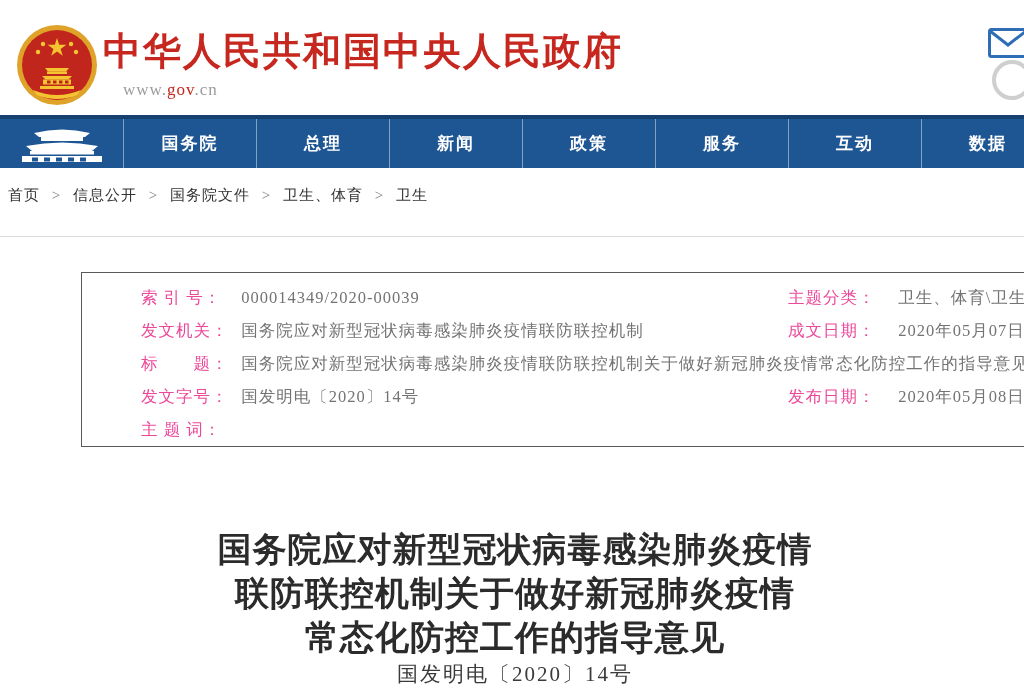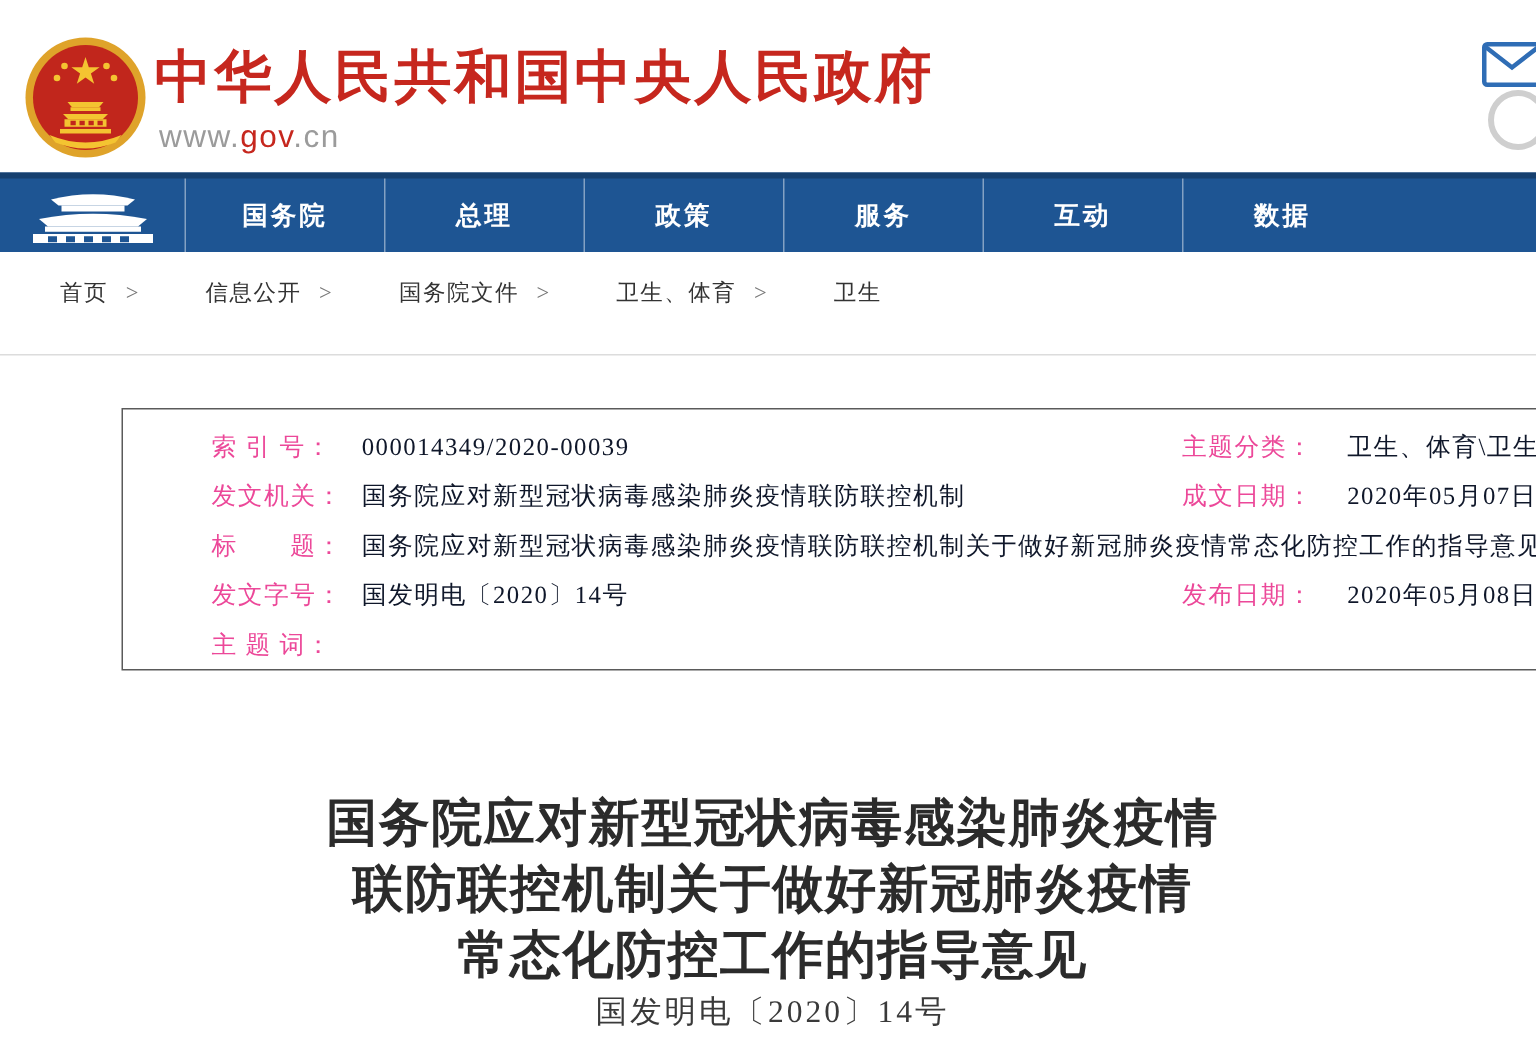--- a/index.html
+++ b/index.html
@@ -22,22 +22,22 @@
   }
   
   .header { position: absolute; left: 0; top: 0; width: 927px; height: 115px; background: #fff; text-align: center; }
   .emblem { position: absolute; left: 16px; top: 24px; width: 82px; height: 82px; cursor: pointer; }
   .site-title {
     position: absolute; left: 103px; top: 26px;
     font-size: 38px; font-weight: 700; letter-spacing: 2px;
     color: #c6271e; cursor: pointer;
   }
   .site-url {
-    position: absolute; left: 106px; top: 80px;
-    font-size: 21px; color: #9b9b9b; letter-spacing: 1px;
+    position: absolute; left: 123px; top: 80px;
+    font-size: 17px; color: #9b9b9b; letter-spacing: 1px; font-family: Liberation Serif, serif;
   }
   .site-url .red { color: #c6271e; }
   .mail-icon { position: absolute; left: 988px; top: 28px; width: 40px; height: 30px; cursor: pointer; }
   .search-circle {
     position: absolute; left: 992px; top: 60px;
     width: 40px; height: 40px; border: 4px solid #cfcfcf;
     border-radius: 50%; background: #fff; cursor: pointer;
   }
   
   .nav {
@@ -56,39 +56,39 @@
     border-left: 1px solid rgba(255,255,255,0.45);
     color: #fff; font-size: 17px; font-weight: 700; letter-spacing: 2px;
     cursor: pointer;
   }
   
   .breadcrumb {
     position: absolute; left: 8px; top: 186px;
     font-family: "Liberation Serif", "DejaVu Serif", serif;
     font-size: 15px; color: #333; letter-spacing: 1px;
   }
-  .breadcrumb .crumb { cursor: pointer; margin-left: 32px; }
+  .breadcrumb .crumb { cursor: pointer; }
   .breadcrumb .sep { color: #777; margin: 0 7px; }
   .content-rule {
     position: absolute; left: 0; top: 236px; width: 1024px; height: 0;
     border-top: 1px solid #dcdcdc;
   }
   
   .meta-box {
     position: absolute; left: 81px; top: 272px;
     width: 985px; height: 175px;
     border: 1px solid #5a5a5a;
     background: #fff;
     padding: 8px 0 0 59px;
     font-family: "Liberation Serif", "DejaVu Serif", serif;
     font-size: 16.5px; color: #333; letter-spacing: 1px;
   }
   .meta-row { position: relative; height: 33px; line-height: 33px; white-space: nowrap; }
   .meta-label { display: inline-block; min-width: 95px; color: #ec4899; }
-  .meta-value { color: #0f172a; text-align: center; }
+  .meta-value { color: #737373; text-align: center; }
   .meta-right { position: absolute; left: 647px; top: 0; }
   .meta-right .meta-label { min-width: 105px; }
   
   .doc-title {
     position: absolute; left: 0; top: 528px; width: 1030px;
     text-align: center;
     font-family: "Liberation Serif", "DejaVu Serif", serif;
     font-weight: 700; font-size: 34px; line-height: 44px;
     color: #2b2b2b; letter-spacing: 1px;
   }
@@ -157,20 +157,21 @@
           <rect x="18" y="33.5" width="6" height="4"></rect>
           <rect x="30" y="33.5" width="6" height="4"></rect>
           <rect x="42" y="33.5" width="6" height="4"></rect>
           <rect x="54" y="33.5" width="6" height="4"></rect>
           <rect x="66" y="33.5" width="6" height="4"></rect>
         </g>
       </svg>
     </div>
     <div class="nav-item">国务院</div>
     <div class="nav-item">总理</div>
+    <div class="nav-item">新闻</div>
     <div class="nav-item">政策</div>
     <div class="nav-item">服务</div>
     <div class="nav-item">互动</div>
     <div class="nav-item">数据</div>
   </div>
 
   <div class="breadcrumb">
     <span class="crumb">首页</span>
     <span class="sep">&gt;</span>
     <span class="crumb">信息公开</span>

